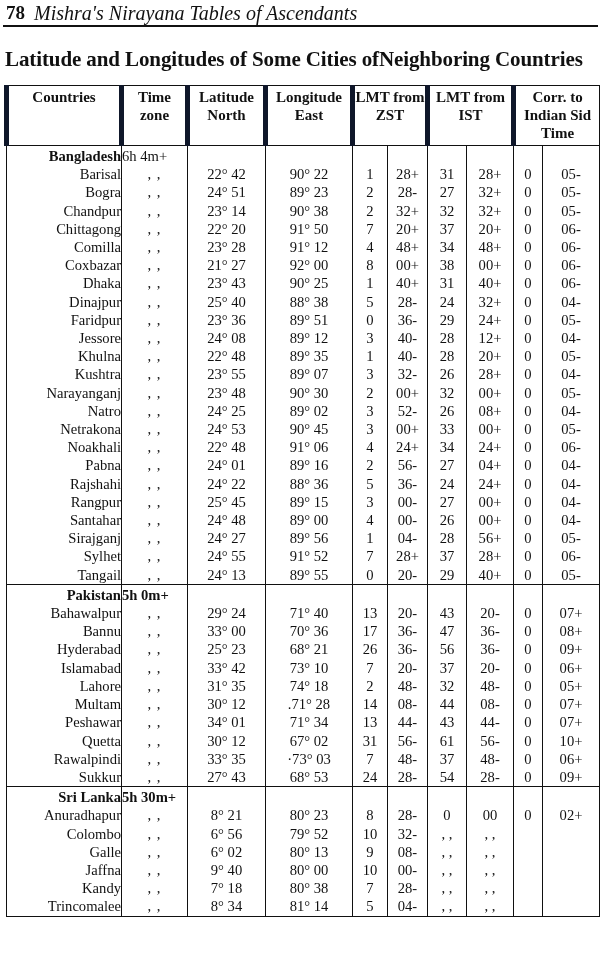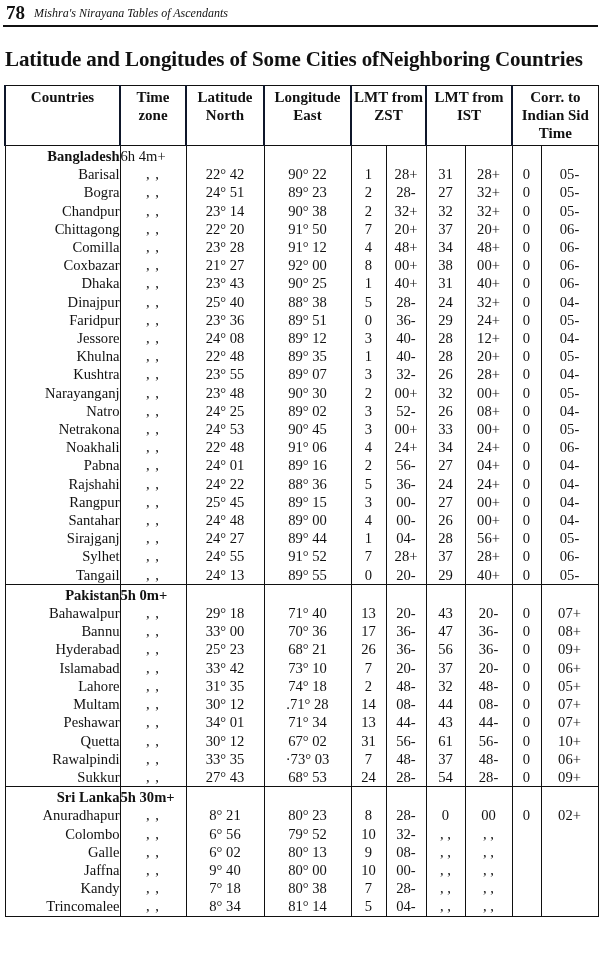--- a/index.html
+++ b/index.html
@@ -2,41 +2,41 @@
 <html><head>
 <meta charset="utf-8">
 <style>
   html, body { margin: 0; padding: 0; background: #ffffff; }
   body {
     width: 600px; height: 961px; overflow: hidden; position: relative;
     font-family: "Liberation Serif", "DejaVu Serif", serif; color: #111;
   }
   .running-head {
     position: absolute; left: 6px; top: 2px; width: 588px; height: 22px;
-    display: flex; align-items: center;
+    display: flex; align-items: flex-start;
   }
   .page-num { font-weight: bold; font-size: 19px; margin-right: 9px; }
-  .book-title { font-style: italic; font-size: 12px; }
+  .book-title { font-style: italic; font-size: 20px; }
   .head-rule {
     position: absolute; left: 3px; top: 25px; width: 595px; height: 0;
     border-top: 2px solid #111;
   }
   .section-title {
     position: absolute; left: 5px; top: 47px; font-size: 21px; font-weight: bold;
     white-space: nowrap; letter-spacing: -0.1px;
   }
   table.cities {
     position: absolute; left: 4px; top: 85px; width: 593px;
     border-collapse: collapse; table-layout: fixed; font-size: 14.6px;
     border: 1.5px solid #111;
   }
   table.cities th, table.cities td { padding: 0; line-height: 18.2px; }
   table.cities thead th {
     font-weight: bold; font-size: 15px; text-align: center; vertical-align: top;
-    border-left: 2px solid #0f172a; border-right: 1px solid #111;
+    border-left: 5px solid #0f172a; border-right: 1px solid #111;
     border-bottom: 1.5px solid #111; padding-top: 2px; line-height: 18px;
   }
   table.cities tbody td { border-left: 1px solid #111; border-right: 1px solid #111; }
   td.name { text-align: right; padding-left: 2px; white-space: nowrap; }
   td.country { font-weight: bold; padding-left: 4px; }
   td.country.centered { padding-left: 10px; }
   td.tz { text-align: left; padding-left: 8px; }
   td.tz.bold { font-weight: bold; }
   td.c { text-align: center; }
   td.lat, td.lon { text-align: center; }
@@ -329,21 +329,21 @@
         <td class="c">00-</td>
         <td class="c">26</td>
         <td class="c">00+</td>
         <td class="c">0</td>
         <td class="c">04-</td>
       </tr>
       <tr>
         <td class="name">Sirajganj</td>
         <td class="tz ditto">, ,</td>
         <td class="lat">24° 27</td>
-        <td class="lon">89° 44</td>
+        <td class="lon">89° 56</td>
         <td class="c">1</td>
         <td class="c">04-</td>
         <td class="c">28</td>
         <td class="c">56+</td>
         <td class="c">0</td>
         <td class="c">05-</td>
       </tr>
       <tr>
         <td class="name">Sylhet</td>
         <td class="tz ditto">, ,</td>
@@ -376,21 +376,21 @@
         <td class="cell-top"></td>
         <td class="cell-top"></td>
         <td class="cell-top"></td>
         <td class="cell-top"></td>
         <td class="cell-top"></td>
         <td class="cell-top"></td>
       </tr>
       <tr>
         <td class="name">Bahawalpur</td>
         <td class="tz ditto">, ,</td>
-        <td class="lat">29° 18</td>
+        <td class="lat">29° 24</td>
         <td class="lon">71° 40</td>
         <td class="c">13</td>
         <td class="c">20-</td>
         <td class="c">43</td>
         <td class="c">20-</td>
         <td class="c">0</td>
         <td class="c">07+</td>
       </tr>
       <tr>
         <td class="name">Bannu</td>

